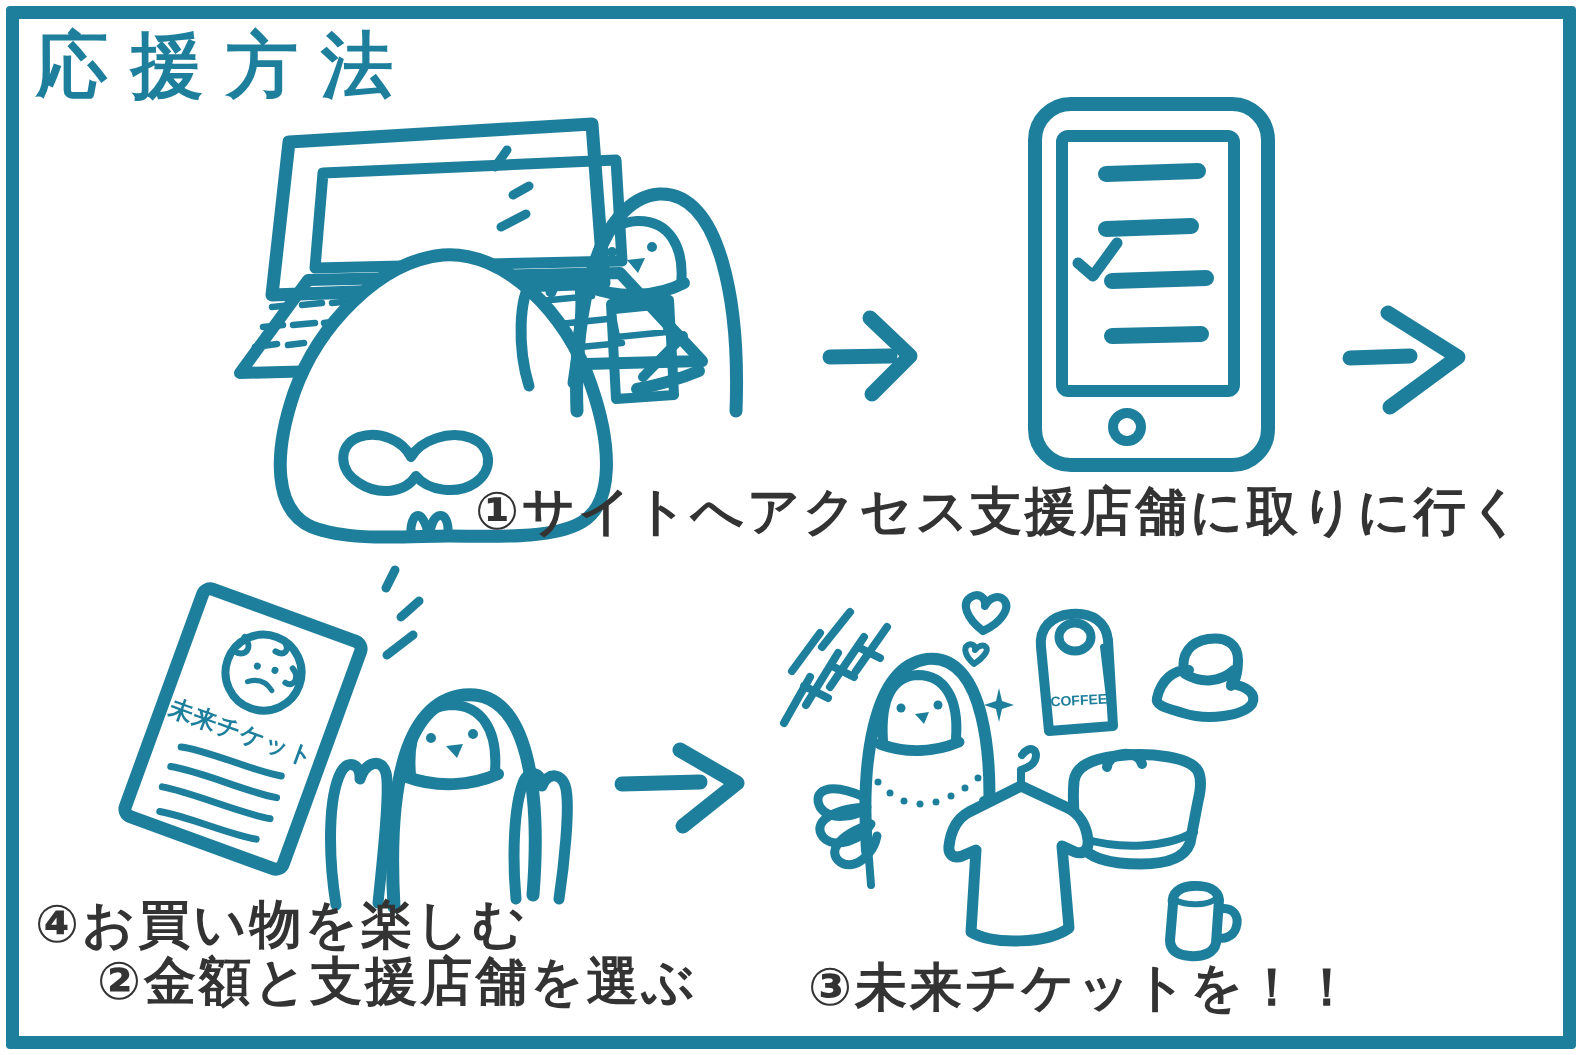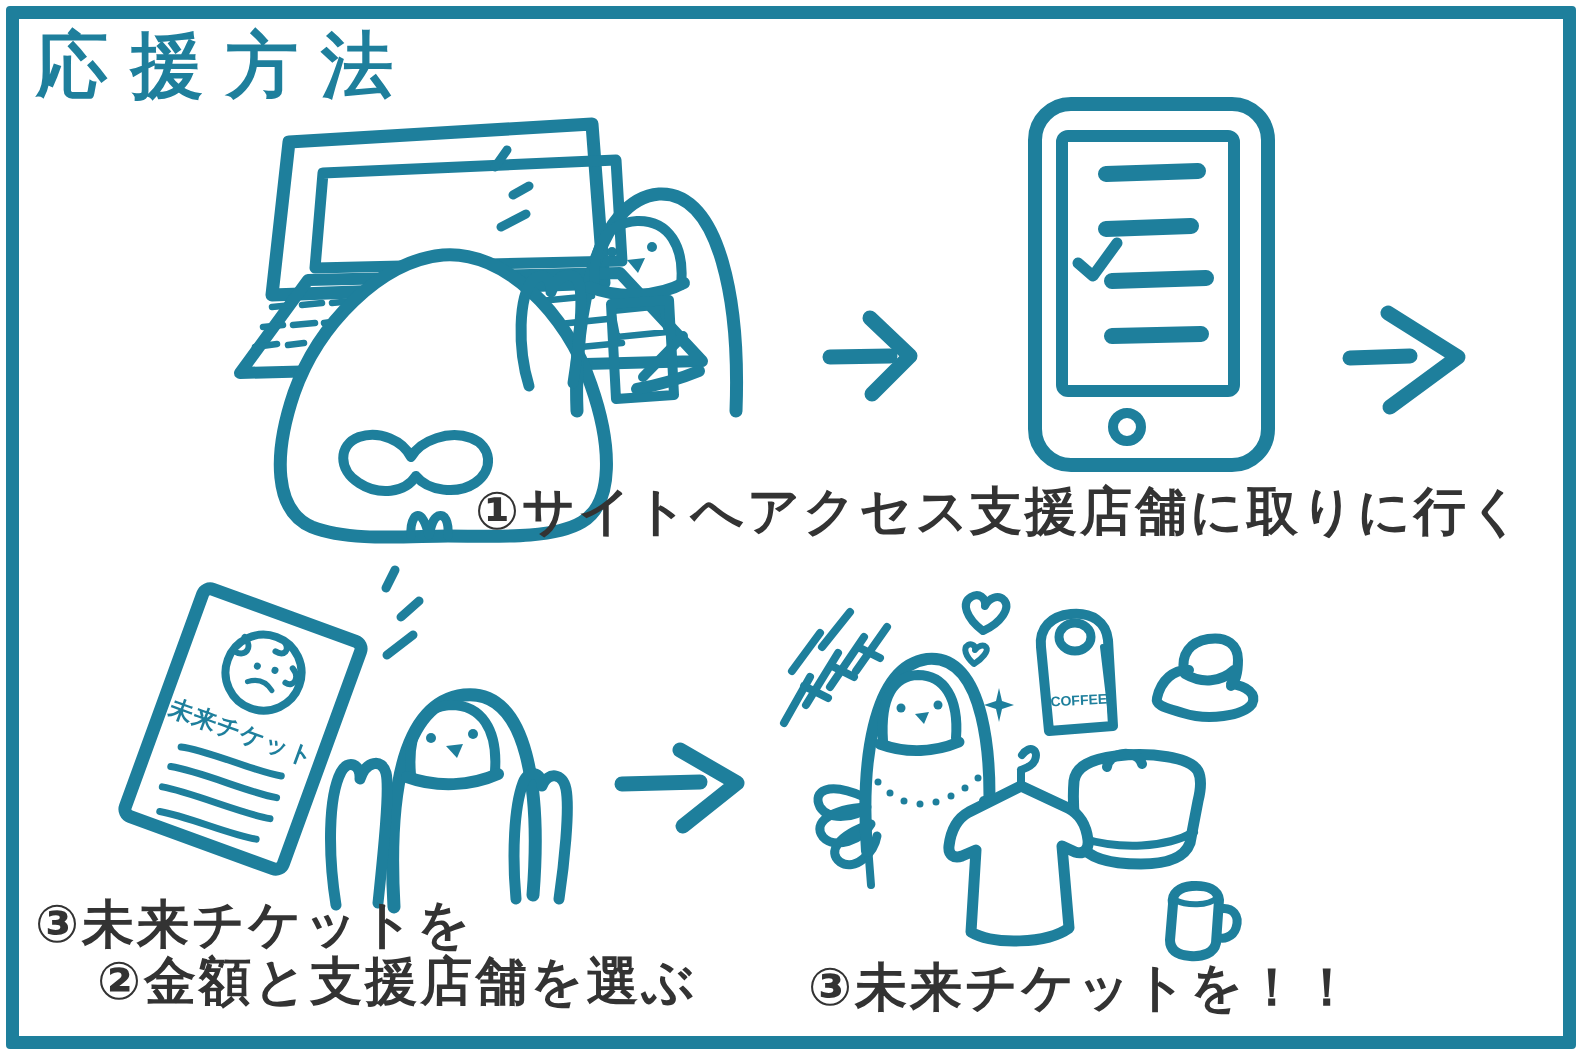--- a/index.html
+++ b/index.html
@@ -157,15 +157,15 @@
     <path class="s" stroke-width="8" d="M252,200 C260,189 269,195 265,205 C263,210 257,213 251,215 M251,215 L251,231"></path>
     <path class="wf" stroke-width="11" d="M251,231 L199,257 C188,263 181,274 179,291 C178,300 184,304 192,301 L206,295 L201,377 C223,390 277,389 299,373 L292,291 L305,297 C314,300 319,294 318,285 C316,268 309,259 298,253 L251,231 Z"></path>
   </g>
   <g>
     <path class="s" stroke-width="10" d="M403,349 C401,338 410,332 422,331 C438,330 448,335 449,345 L446,388 C444,398 433,402 420,401 C407,400 400,395 400,385 Z"></path>
     <path class="s" stroke-width="9" d="M449,354 C463,351 470,361 466,373 C463,382 453,385 447,382"></path>
     <path class="s" stroke-width="6" d="M405,345 C417,351 438,351 447,343"></path>
   </g>
 </svg>
 
-<div class="caption" style="left:35px;top:895px">③未来チケットを</div>
+<div class="caption" style="left:35px;top:895px">④お買い物を楽しむ</div>
 <div class="caption" style="left:97px;top:952px">②金額と支援店舗を選ぶ</div>
 <div class="caption" style="left:808px;top:958px">③未来チケットを！！</div>
 
 </body></html>

